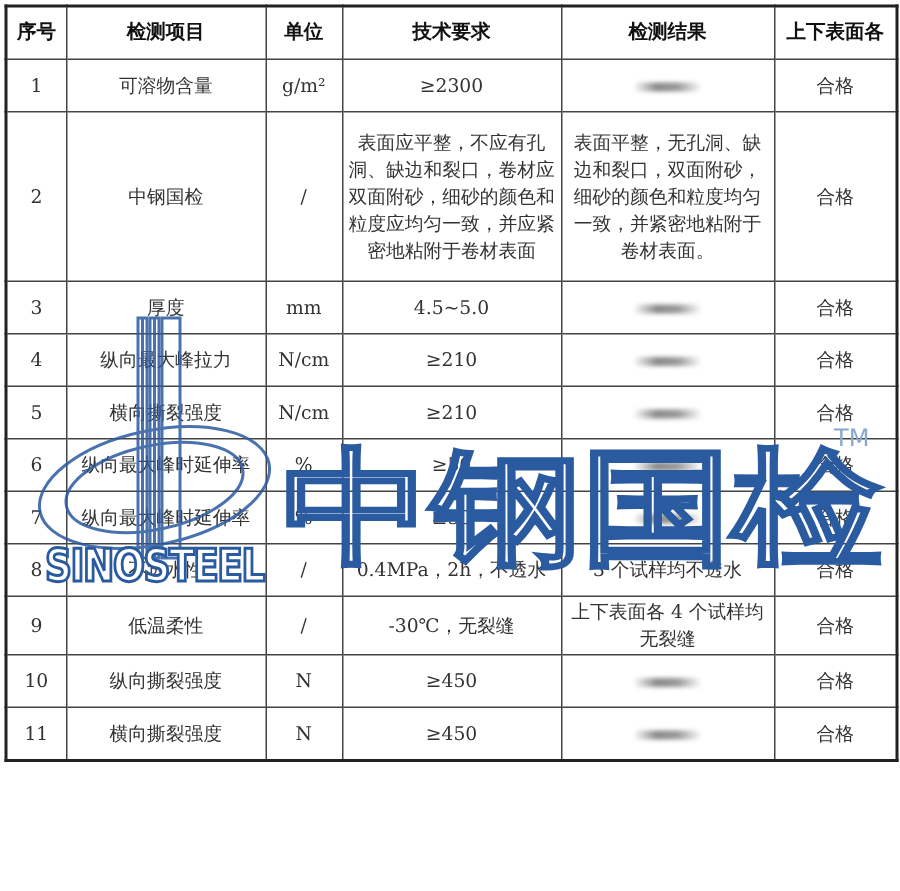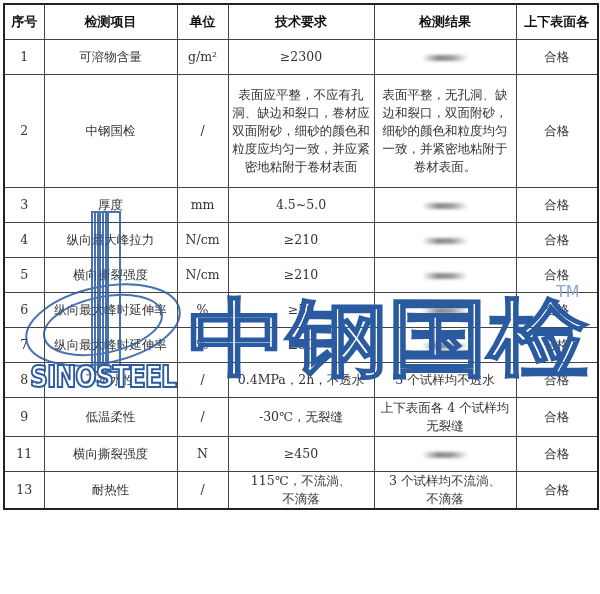--- a/index.html
+++ b/index.html
@@ -134,33 +134,33 @@
     </tr>
     <tr>
       <td style="height:38px">9</td>
       <td>低温柔性</td>
       <td>/</td>
       <td>-30℃，无裂缝</td>
       <td class="multi">上下表面各 4 个试样均无裂缝</td>
       <td>合格</td>
     </tr>
     <tr>
-      <td>11</td>
-      <td>横向撕裂强度</td>
+      <td>10</td>
+      <td>纵向撕裂强度</td>
       <td>N</td>
       <td>≥450</td>
       <td><span class="blur"></span></td>
       <td>合格</td>
     </tr>
     <tr>
-      <td style="height:34px">13</td>
-      <td>耐热性</td>
-      <td>/</td>
-      <td class="multi" style="padding:0 22px">115℃，不流淌、不滴落</td>
-      <td class="multi" style="padding:0 14px">3 个试样均不流淌、不滴落</td>
+      <td>11</td>
+      <td>横向撕裂强度</td>
+      <td>N</td>
+      <td>≥450</td>
+      <td><span class="blur"></span></td>
       <td>合格</td>
     </tr>
   </tbody>
 </table>
 </div>
 
 <svg class="watermark" viewBox="0 0 600 594" xmlns="http://www.w3.org/2000/svg">
   <g fill="none" stroke="#2a5aa0" stroke-width="2" opacity="0.85">
 
     <ellipse cx="103" cy="325" rx="78" ry="38" transform="rotate(-12 103 325)"></ellipse>

